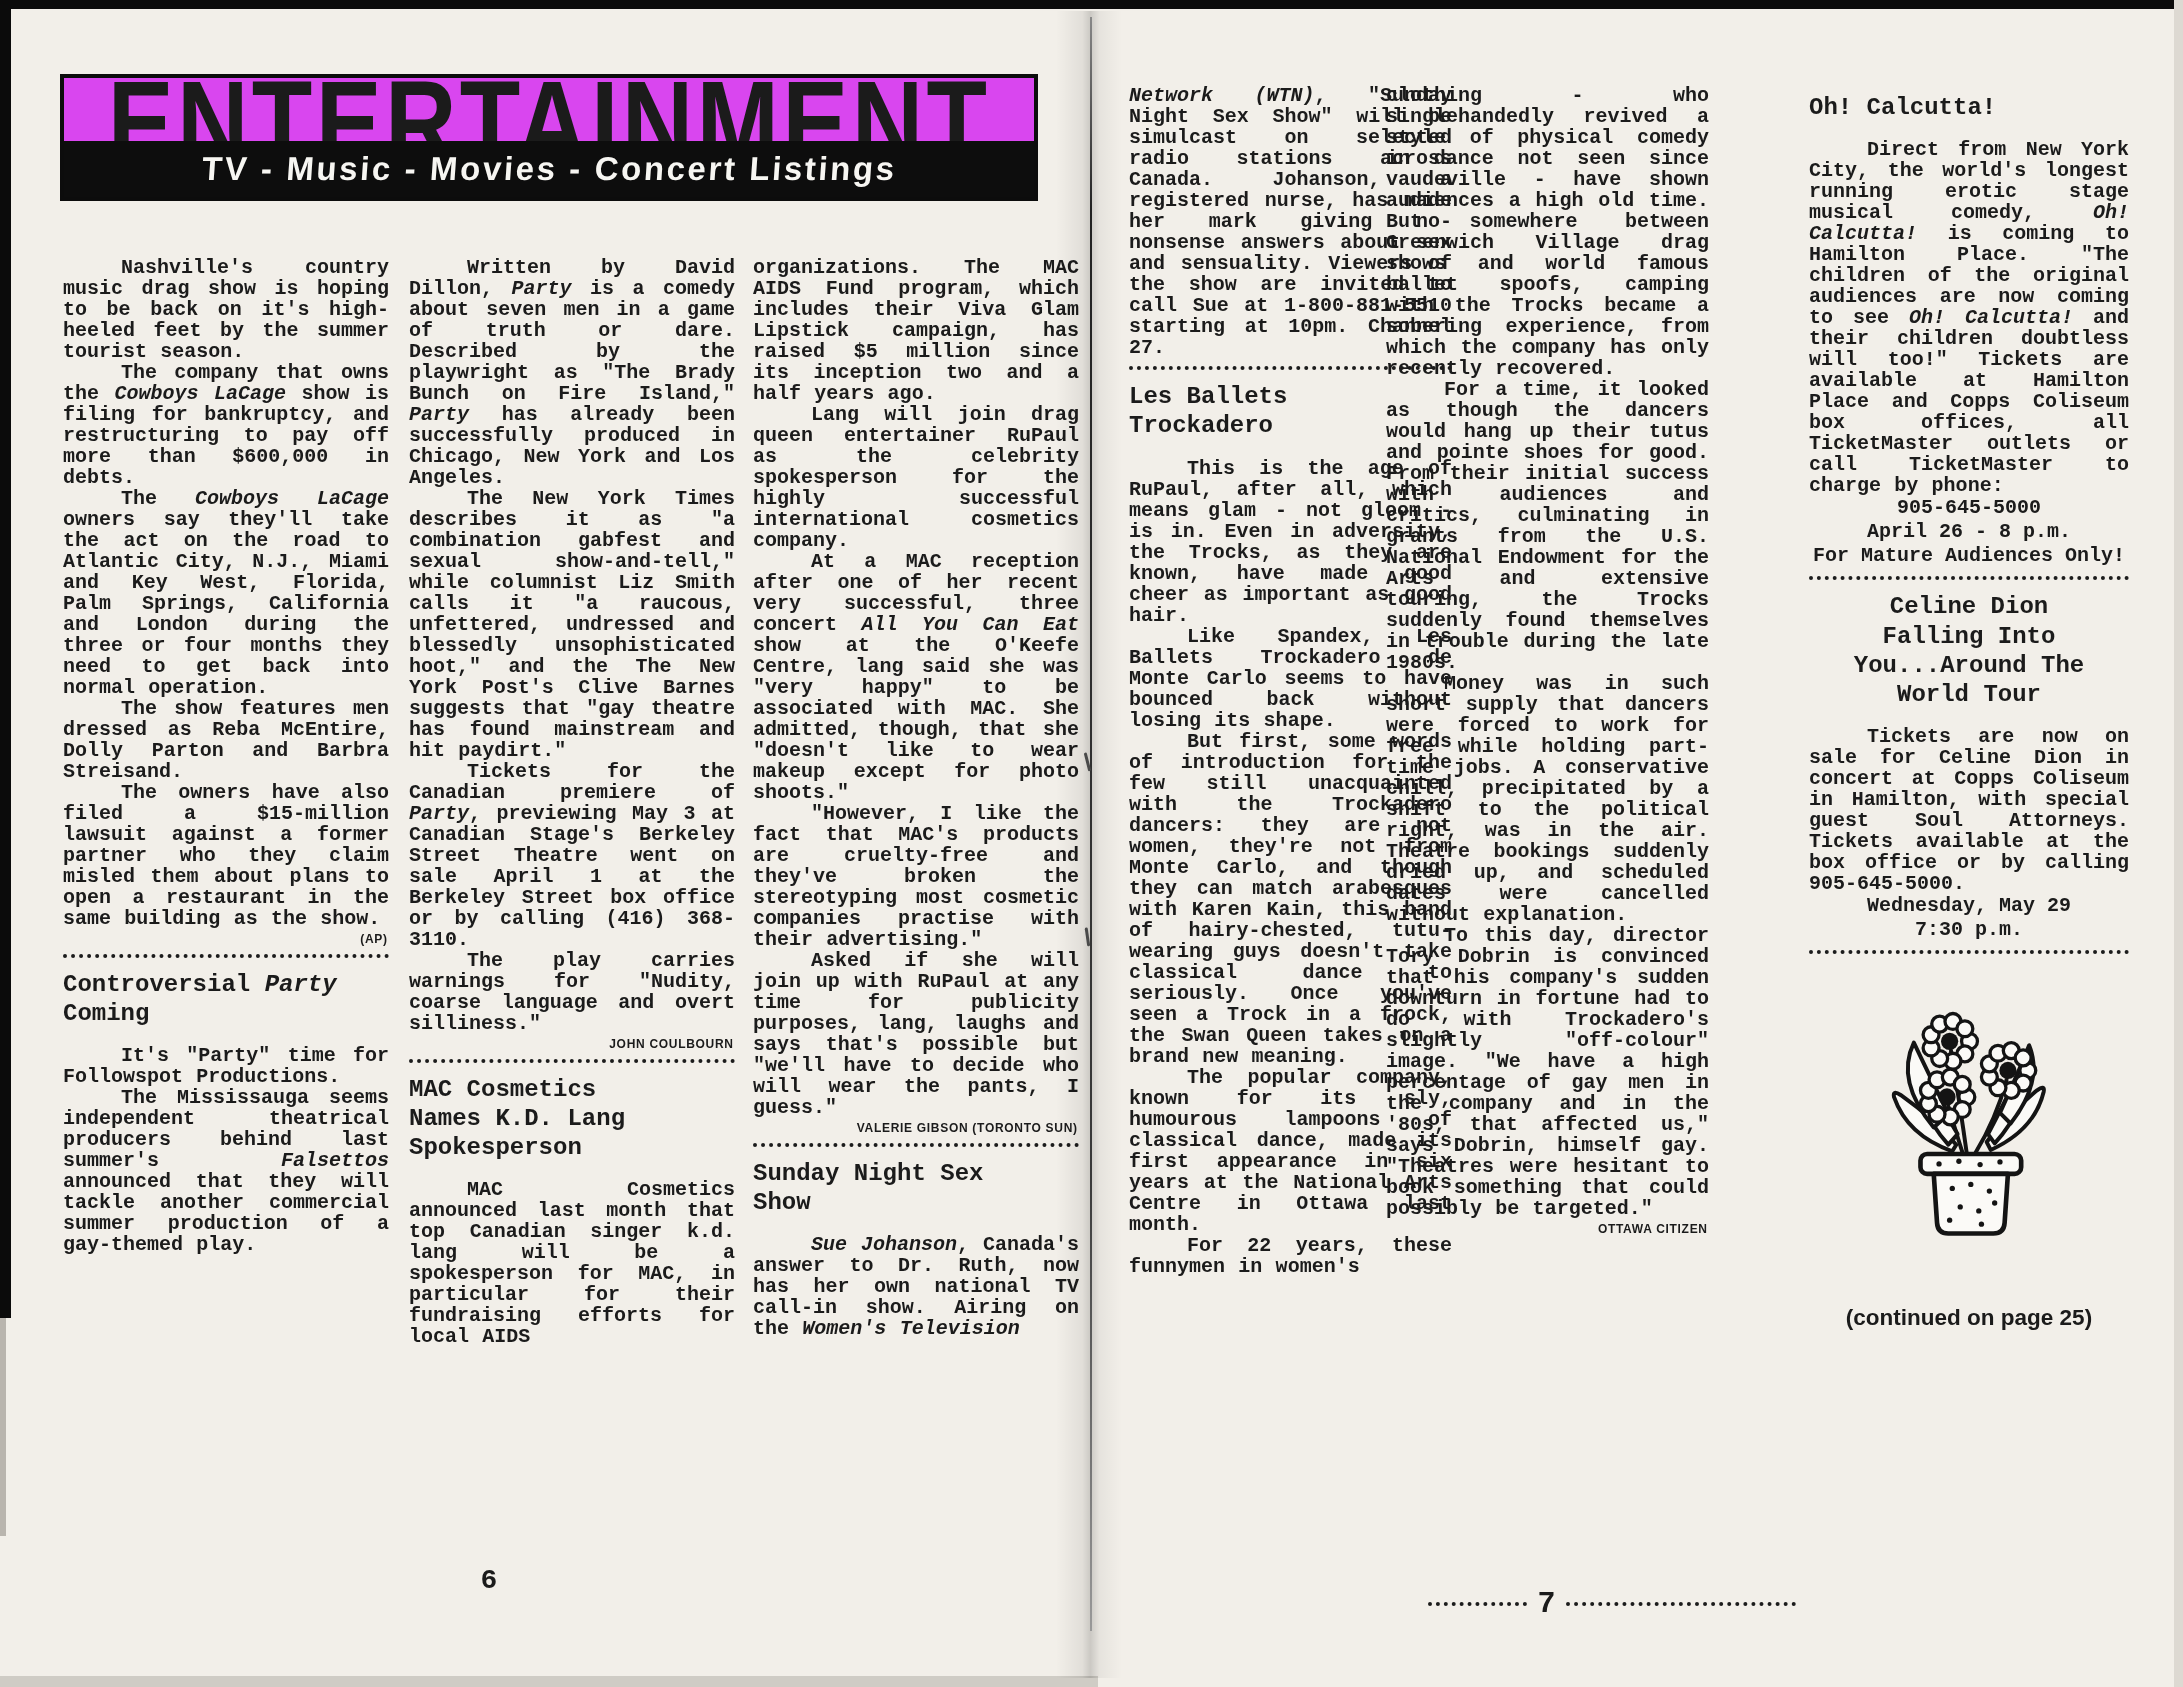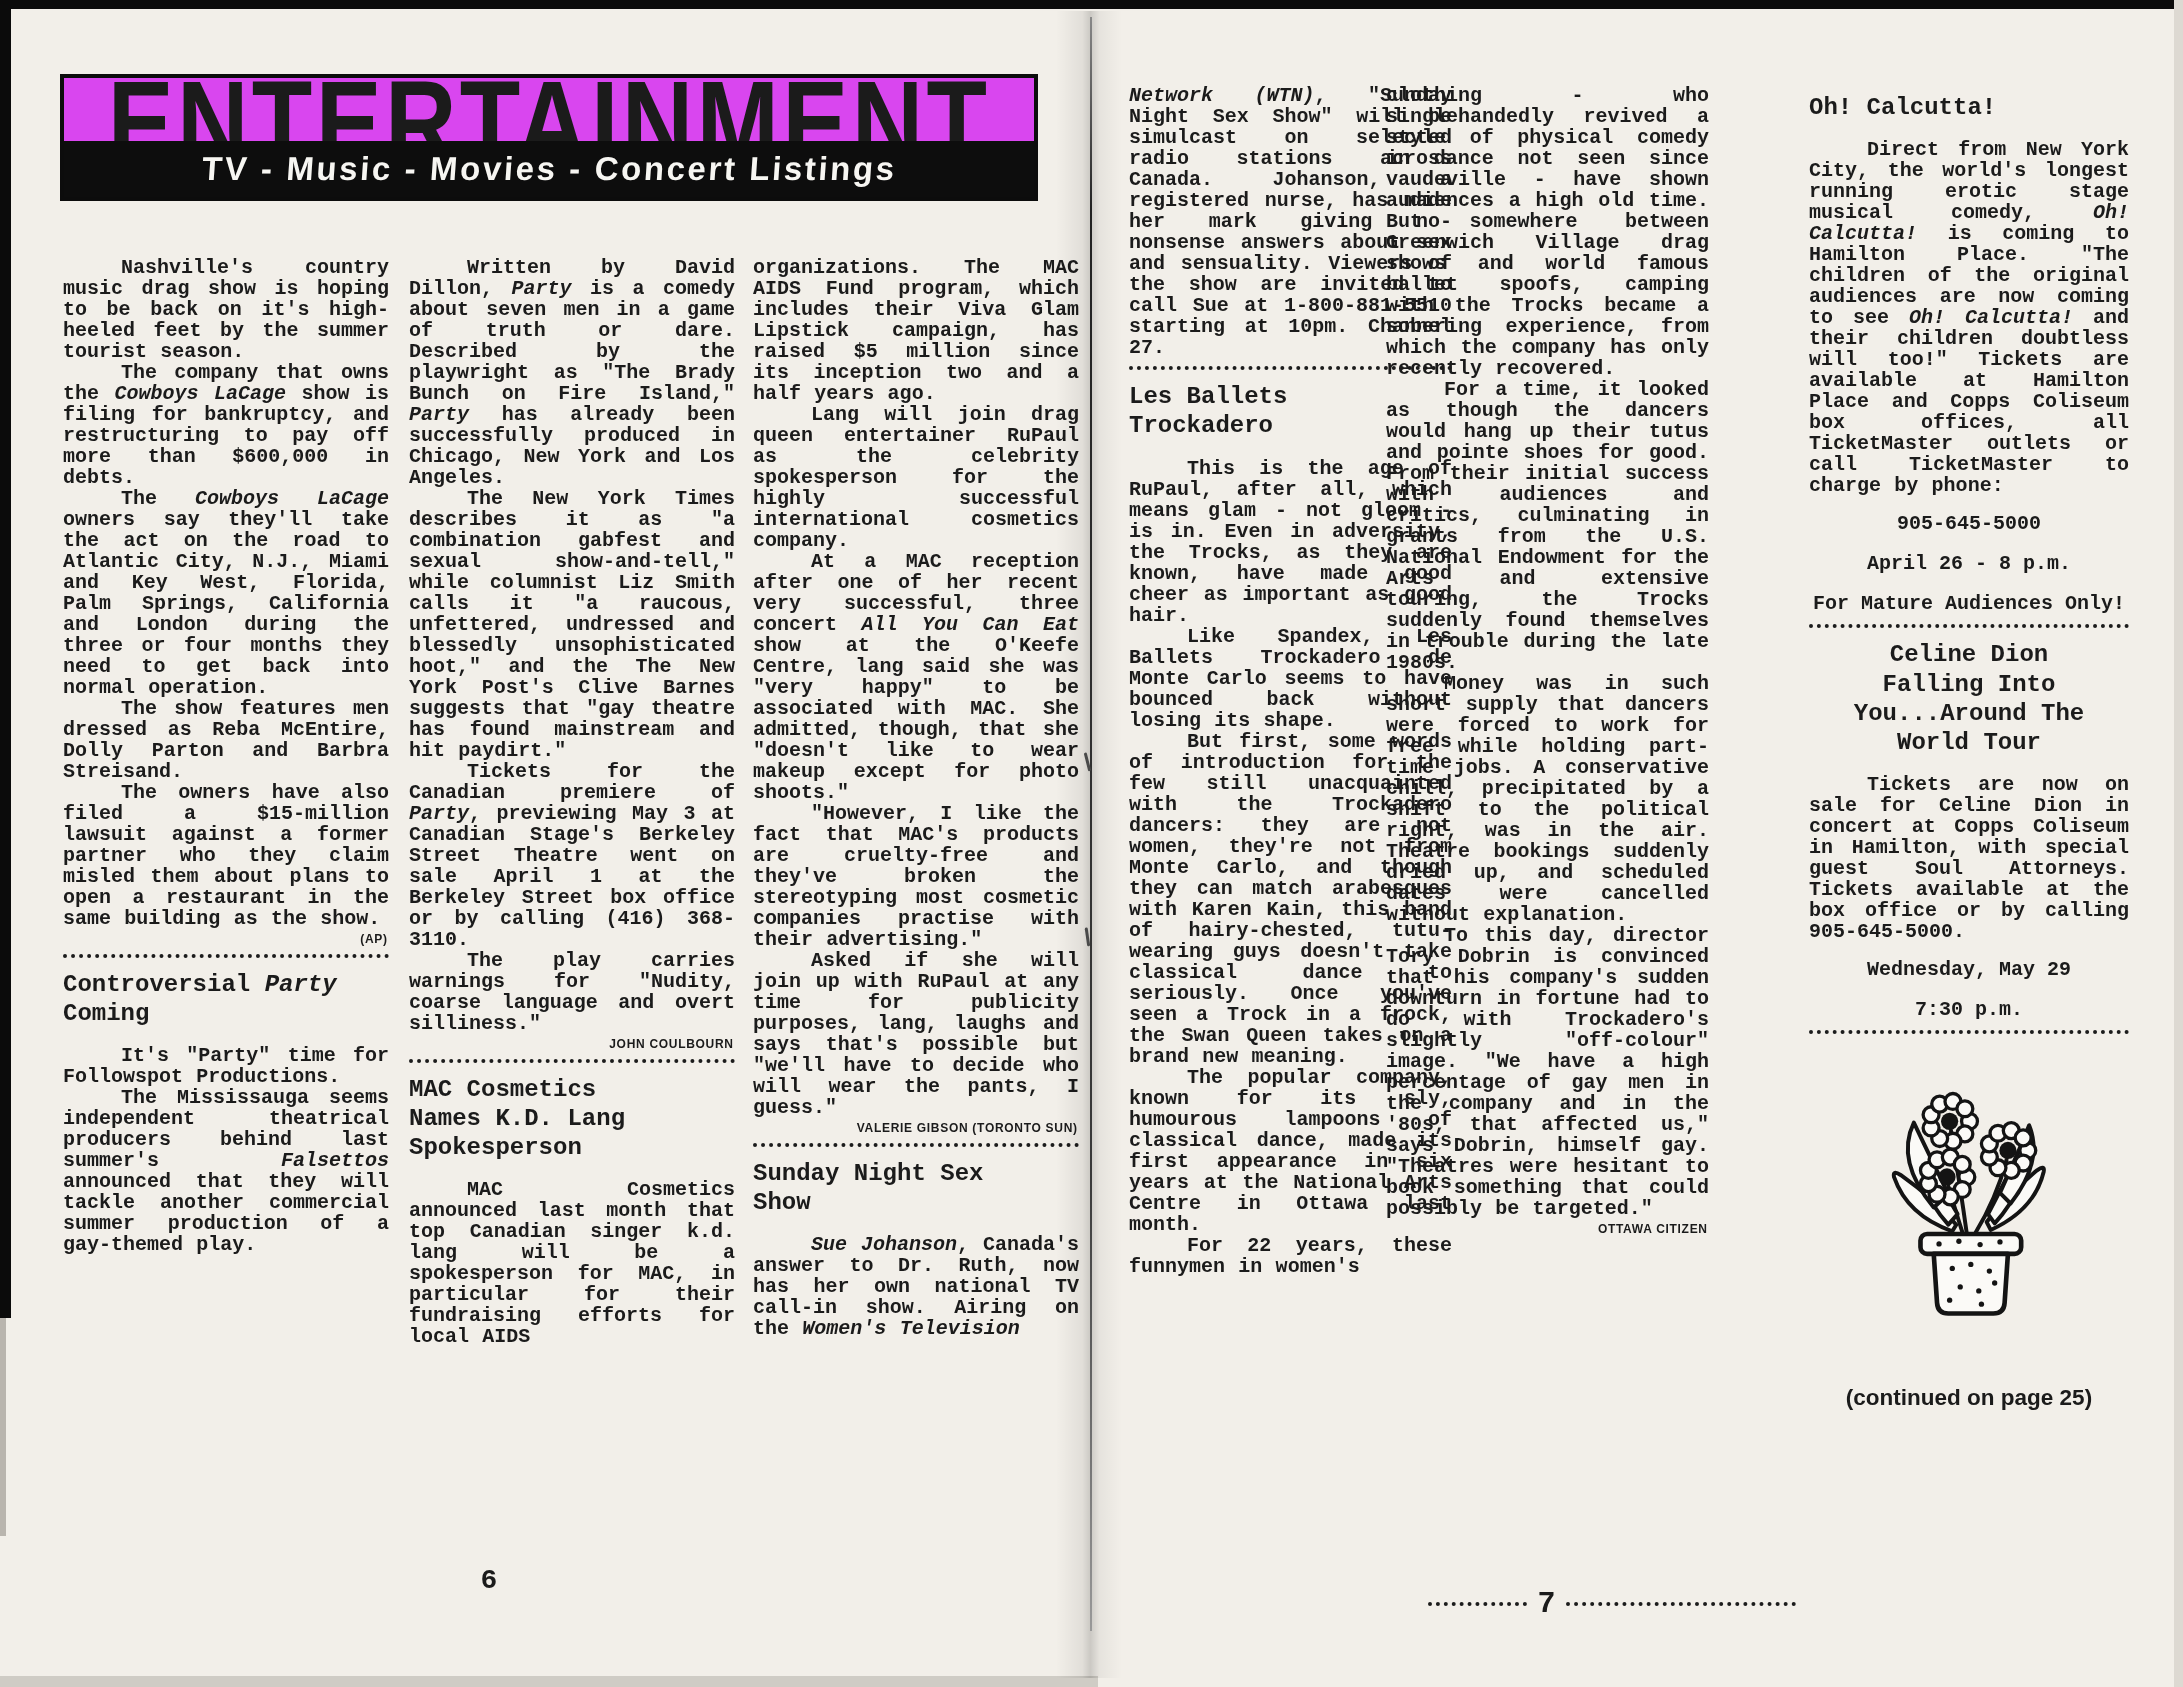--- a/index.html
+++ b/index.html
@@ -42,21 +42,21 @@
   .c4{left:1129px;top:85px;width:323px;}
   .c5{left:1386px;top:85px;width:323px;}
   .c6{left:1809px;top:93px;width:320px;}
 
   .h{font-size:24px;font-weight:700;line-height:1.22;margin:0 0 17px 0;}
   .h.ctr{text-align:center;}
   .p{font-size:20px;font-weight:700;line-height:21px;text-align:justify;
      text-indent:58px;word-spacing:1.3px;margin:0;}
   .p.noindent{text-indent:0;}
   .p em,.h em{font-style:italic;}
-  .ctr-line{font-size:20px;font-weight:700;line-height:24px;text-align:center;margin-top:16px;}
+  .ctr-line{font-size:20px;font-weight:700;line-height:24px;text-align:center;}
   .by{font-family:"Liberation Sans","DejaVu Sans",sans-serif;font-size:12px;font-weight:700;
       text-align:right;letter-spacing:0.7px;margin:2.6px 1.3px 2.6px 0;}
   .dots{border:0;border-top:4.6px dotted #1c1c1c;height:0;margin:8px 0 12px 0;}
   .cont{font-family:"Liberation Sans","DejaVu Sans",sans-serif;font-size:22.5px;font-weight:700;
       text-align:center;margin-top:53px;}
   .flower{display:flex;justify-content:center;margin-top:33px;}
   .flower svg{width:205px;height:265px;}
 
   .pn-left{position:absolute;left:423px;top:1565px;width:132px;text-align:center;
       font-size:28px;font-weight:700;}

